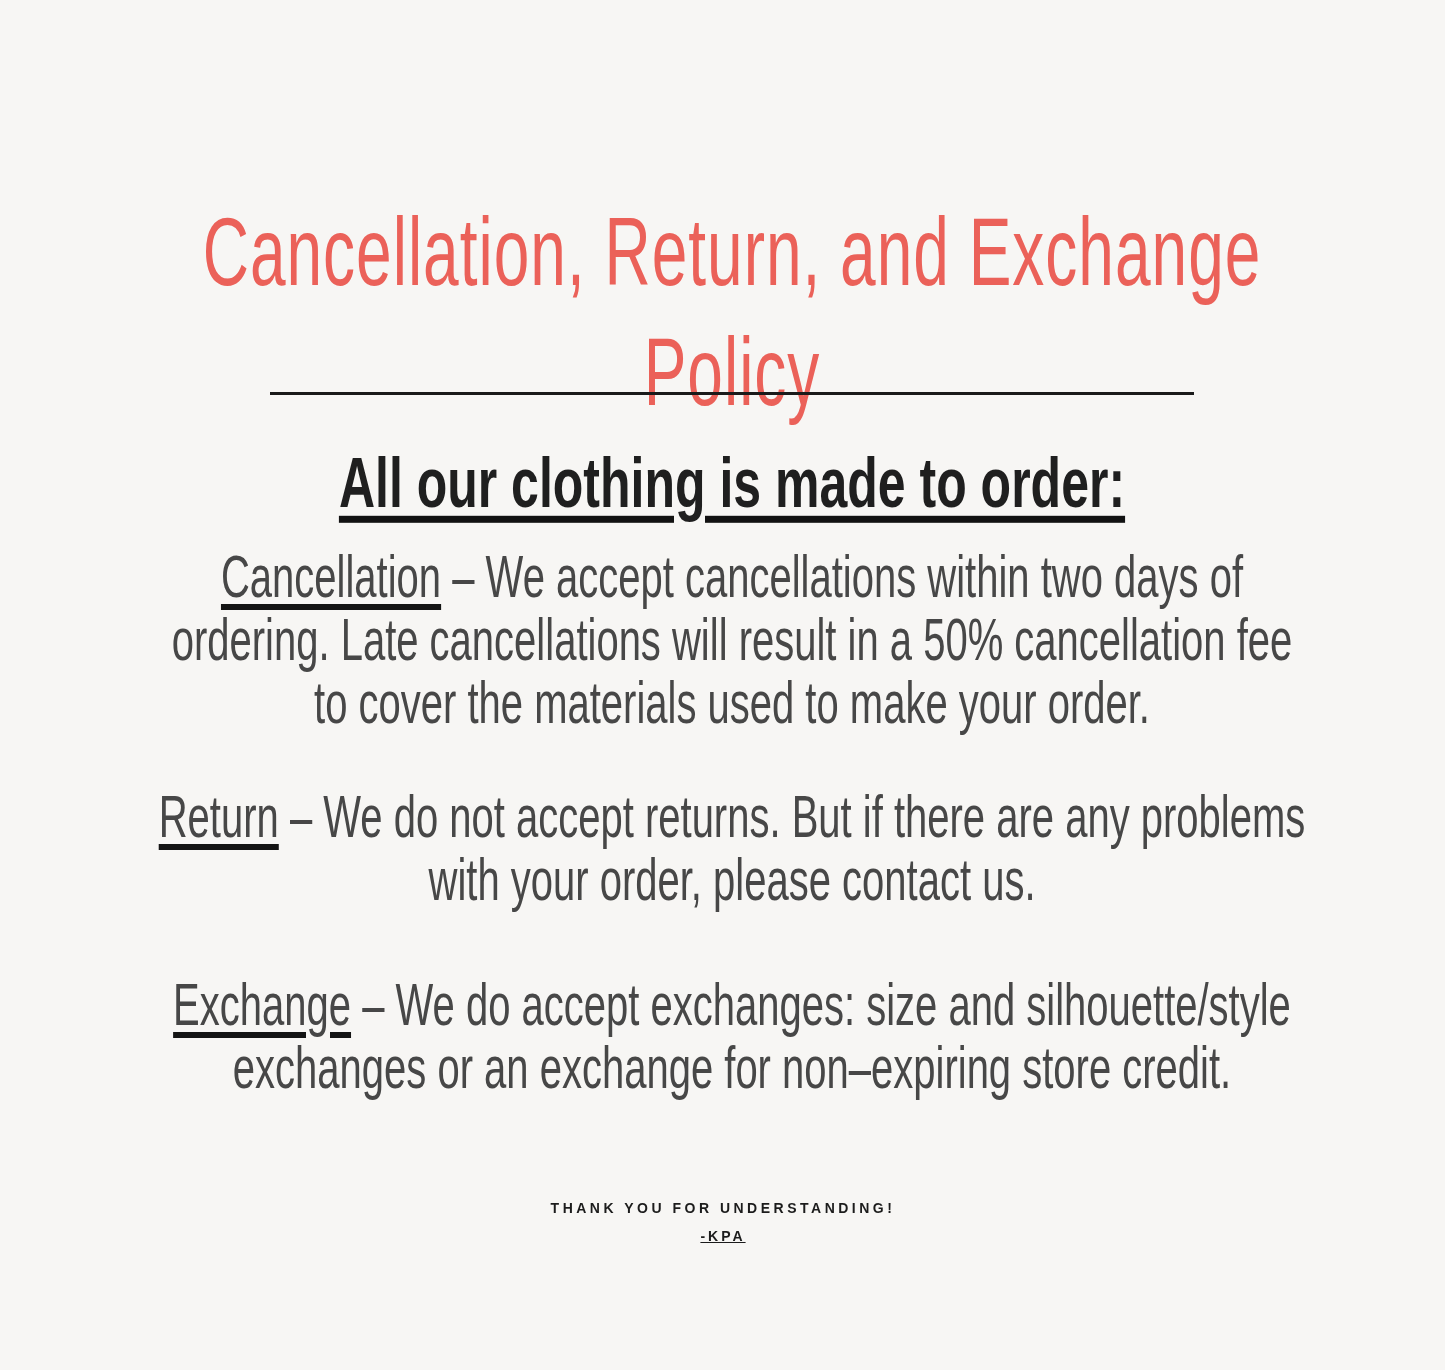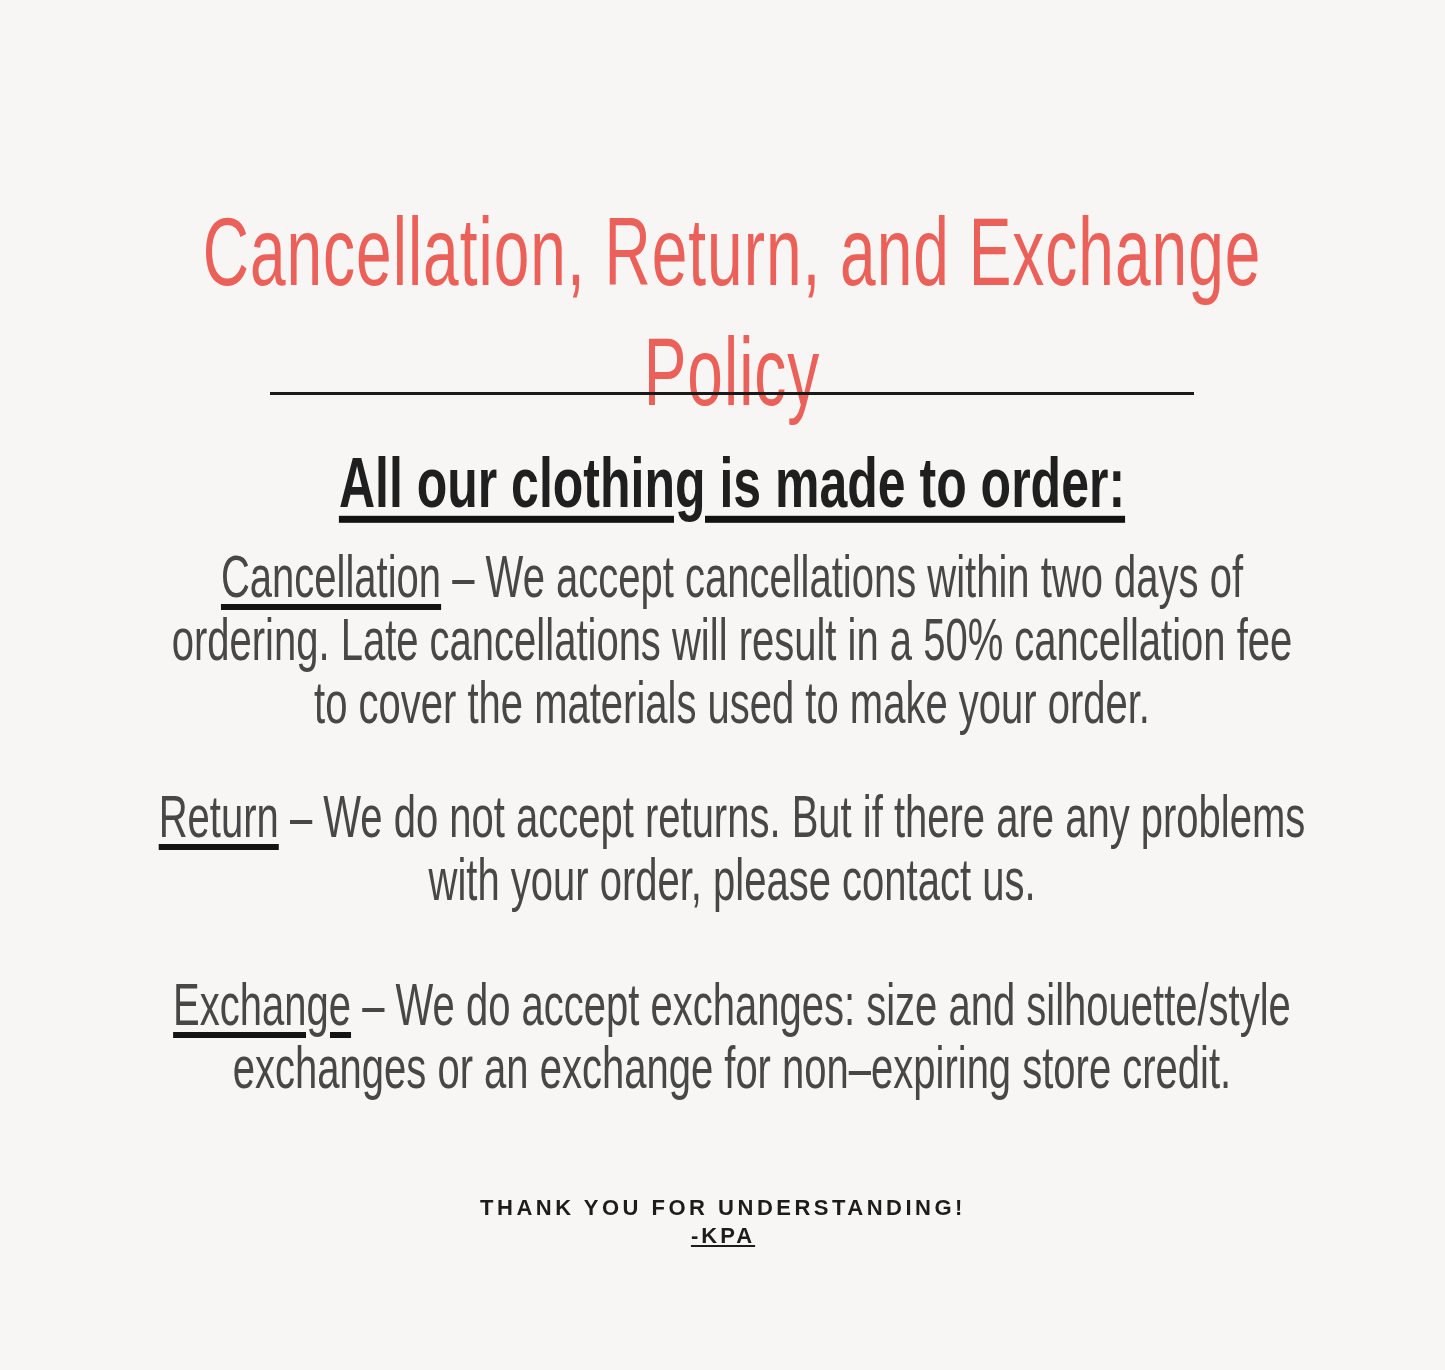--- a/index.html
+++ b/index.html
@@ -88,21 +88,21 @@
 
   
   .footer {
     position: absolute;
     top: 1194px;
     left: 0;
     right: 18px;
     text-align: center;
     color: #1c1c1c;
     font-weight: 700;
-    font-size: 22px;
+    font-size: 14px;
     line-height: 28px;
   }
   .footer .thanks { display: block; letter-spacing: 3.5px; }
   .footer .sig { display: block; letter-spacing: 3px; text-decoration: underline; }
 </style>
 </head>
 <body>
 
 <div class="page">
 

